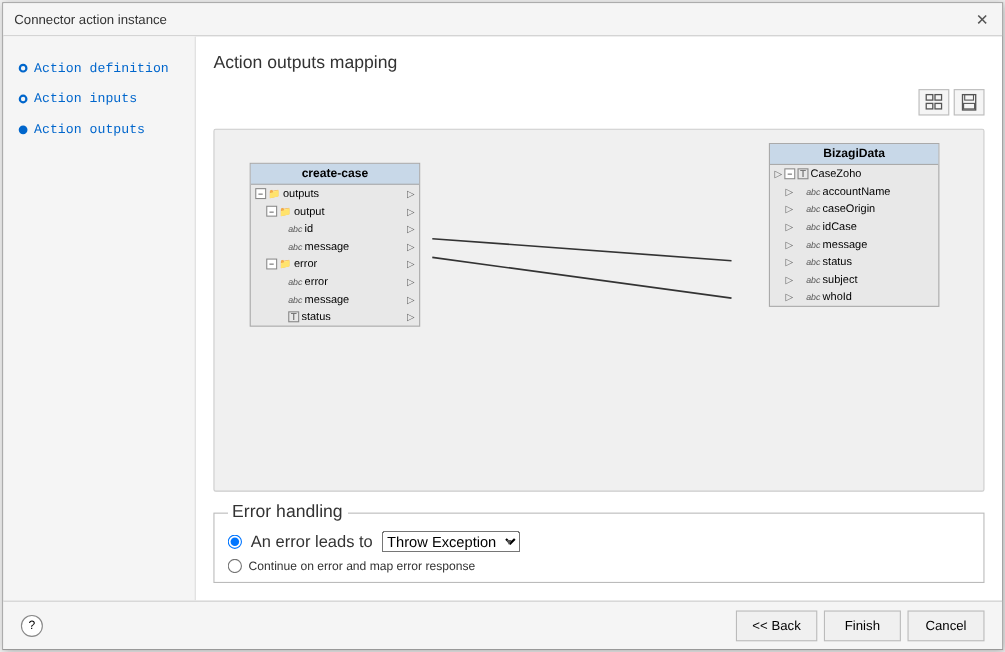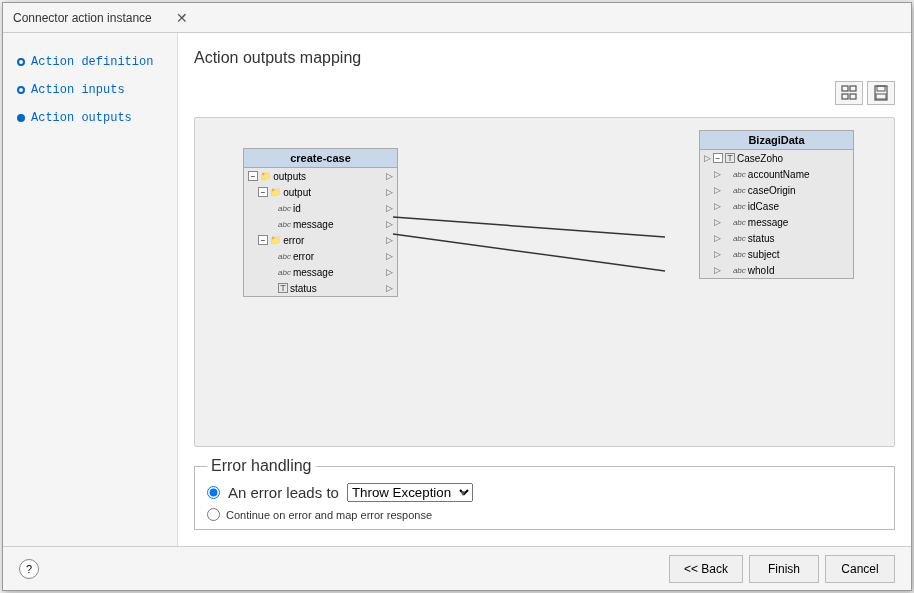--- a/index.html
+++ b/index.html
@@ -22,22 +22,22 @@
       display: flex;
       flex-direction: column;
       box-shadow: 2px 2px 8px rgba(0,0,0,0.3);
     }
     .title-bar {
       background: #f5f5f5;
       border-bottom: 1px solid #ccc;
       padding: 6px 10px;
       display: flex;
       align-items: center;
+      justify-content: space-between;
       height: 30px;
-      gap: 22px;
     }
     .title-bar-text {
       font-size: 12px;
       color: #333;
     }
     .close-btn {
       width: 16px;
       height: 16px;
       cursor: pointer;
       display: flex;
@@ -319,21 +319,21 @@
           <svg width="16" height="16" viewBox="0 0 16 16">
             <rect x="2" y="1" width="12" height="14" rx="0" fill="none" stroke="#555" stroke-width="1.2"></rect>
             <rect x="4" y="1" width="8" height="5" fill="none" stroke="#555" stroke-width="1"></rect>
             <rect x="3" y="9" width="10" height="5" fill="none" stroke="#555" stroke-width="1"></rect>
           </svg>
         </button>
       </div>
 
       <div class="mapping-area">
 
-        <div class="node-box" style="left:48px; top:30px; width:155px;">
+        <div class="node-box" style="left:32px; top:30px; width:155px;">
           <div class="node-header">create-case</div>
 
           <div class="node-row indent0">
             <span class="expand-icon">−</span>
             <span class="type-icon green-icon">📁</span>
             <span class="row-label">outputs</span>
             <span class="arrow-out">▷</span>
           </div>
 
           <div class="node-row indent1">

